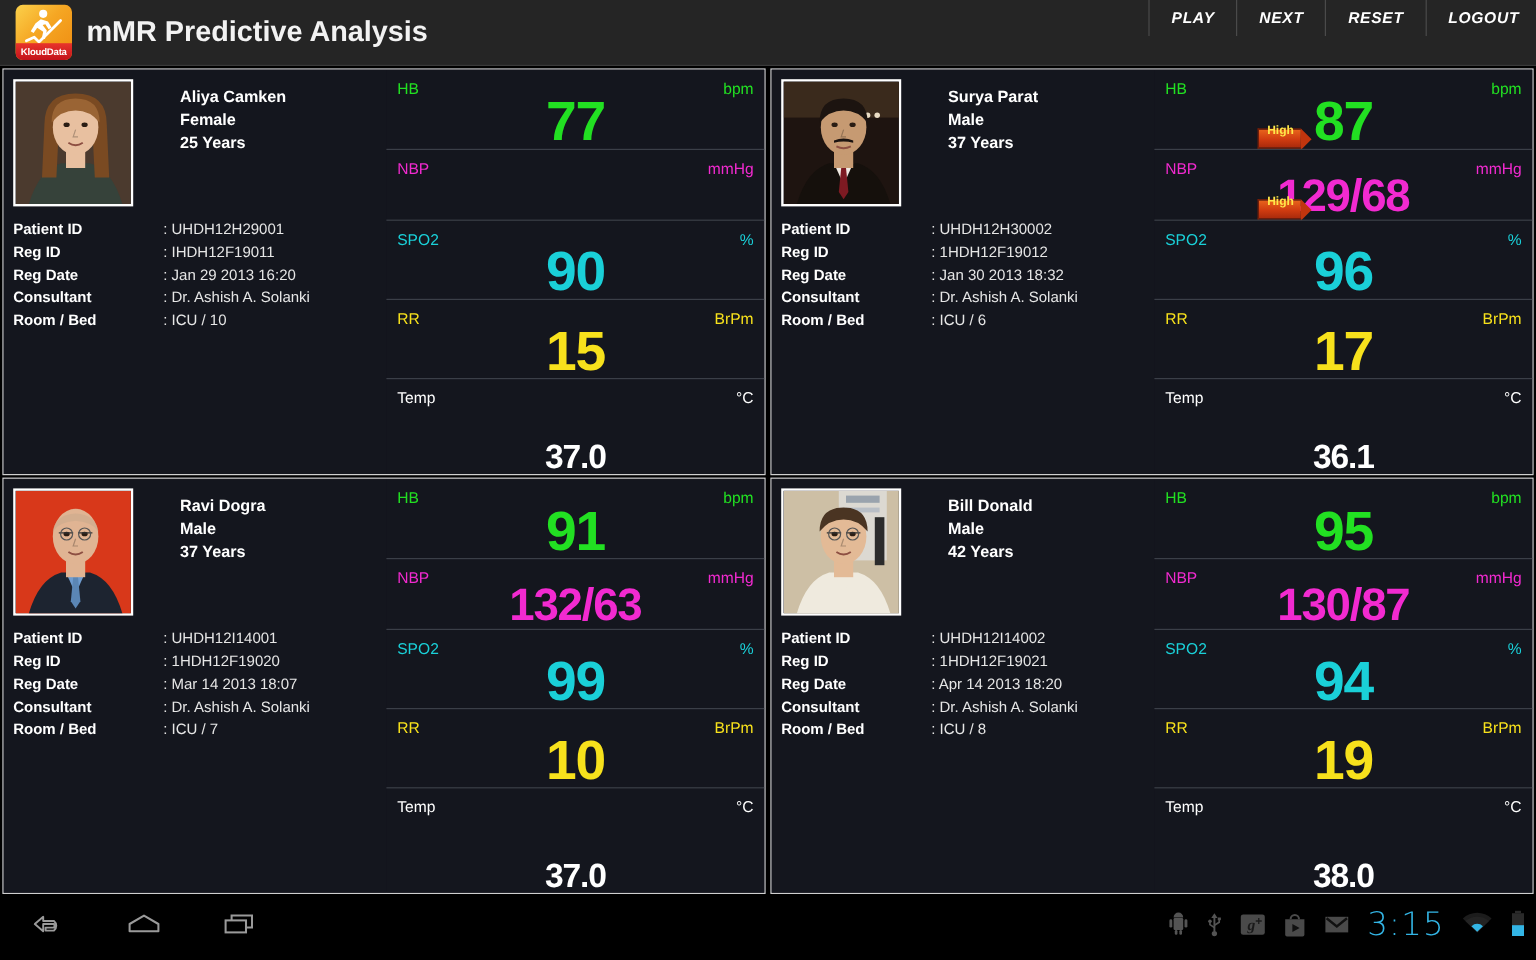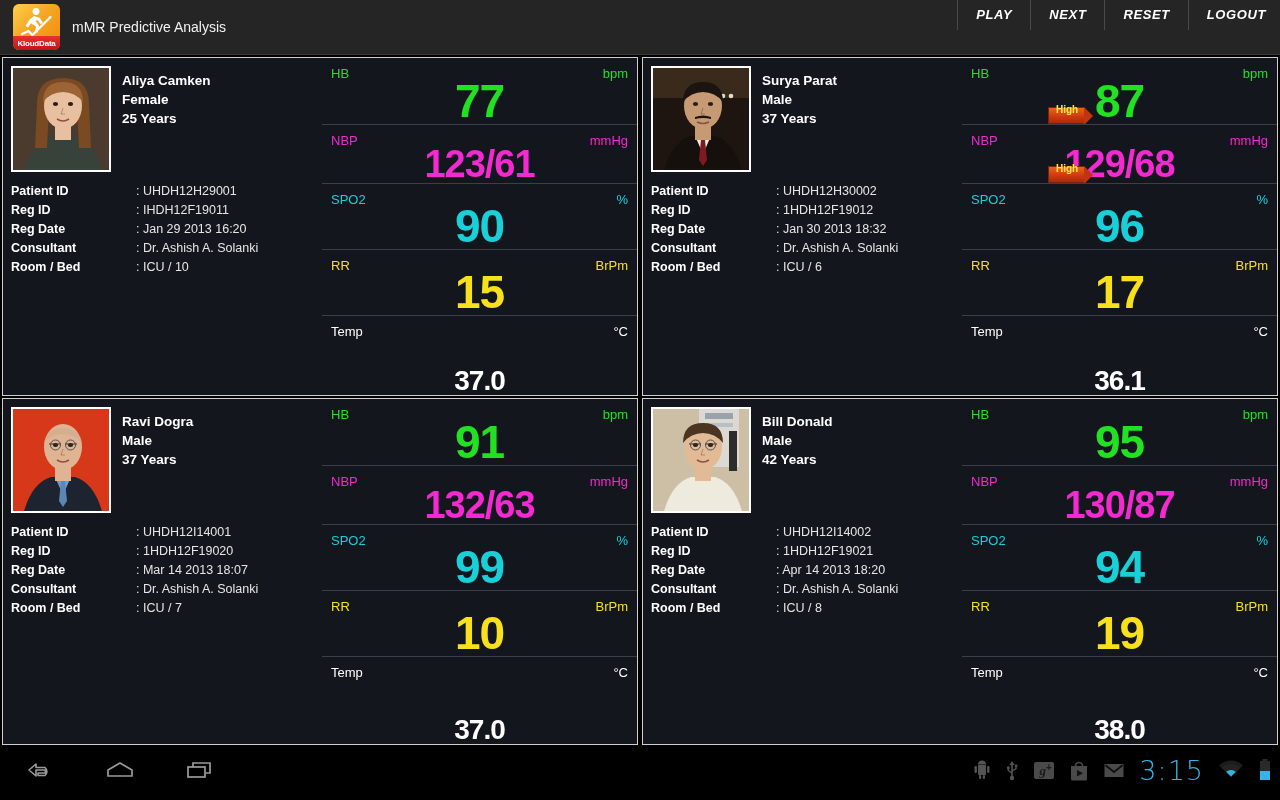--- a/index.html
+++ b/index.html
@@ -26,21 +26,21 @@
   }
   .logo .band{
     position:absolute;left:0;right:0;bottom:0;height:14px;
     background:linear-gradient(180deg,#e8342b 0%,#c3121a 100%);
     color:#fff;font-size:8px;font-weight:bold;
     display:flex;align-items:center;justify-content:center;
     letter-spacing:-0.2px;
   }
   .logo svg{position:absolute;left:6px;top:3px;}
   .apptitle{
-    color:#f2f2f2;font-size:14px;margin-left:12px;font-weight:400;
+    color:#f2f2f2;font-size:24px;margin-left:12px;font-weight:700;
   }
   .actions{
     position:absolute;right:0;top:0;height:55px;
     display:flex;align-items:flex-start;font-style:italic;
   }
   .act{
     color:#fff;font-size:13px;font-weight:bold;letter-spacing:0.6px;
     padding:0 18px; height:30px; line-height:30px;
     border-right:1px solid #4a4a4a;
   }
@@ -61,21 +61,21 @@
     background:#14161e;
     margin:2px 2px 0 2px;
     overflow:hidden;
   }
 
   
   .pinfo{
     width:319px;flex:none;background:#14161e;
     padding:8px 0 0 8px;position:relative;
   }
-  .phead{display:flex;}
+  .phead{display:flex;gap:28px;}
   .photo{
     width:100px;height:106px;border:2px solid #fff;flex:none;
     overflow:hidden;position:relative;
   }
   .pname{margin-left:11px;padding-top:5px;}
   .pname div{
     color:#fff;font-size:13.5px;font-weight:bold;line-height:19px;
     white-space:nowrap;
   }
   .pdetails{margin-top:10px;}
@@ -241,21 +241,20 @@
   <div class="vrow r-hb">
     <span class="vlabel c-green">HB</span>
 
     <span class="vvalue big c-green">77</span>
     <span class="vunit c-green">bpm</span>
   </div>
 
   <div class="vrow r-nbp">
     <span class="vlabel c-pink">NBP</span>
 
-    <span class="vvalue mid c-pink">123/61</span>
     <span class="vunit c-pink">mmHg</span>
   </div>
 
   <div class="vrow r-spo2">
     <span class="vlabel c-cyan">SPO2</span>
 
     <span class="vvalue big c-cyan">90</span>
     <span class="vunit c-cyan">%</span>
   </div>
 

